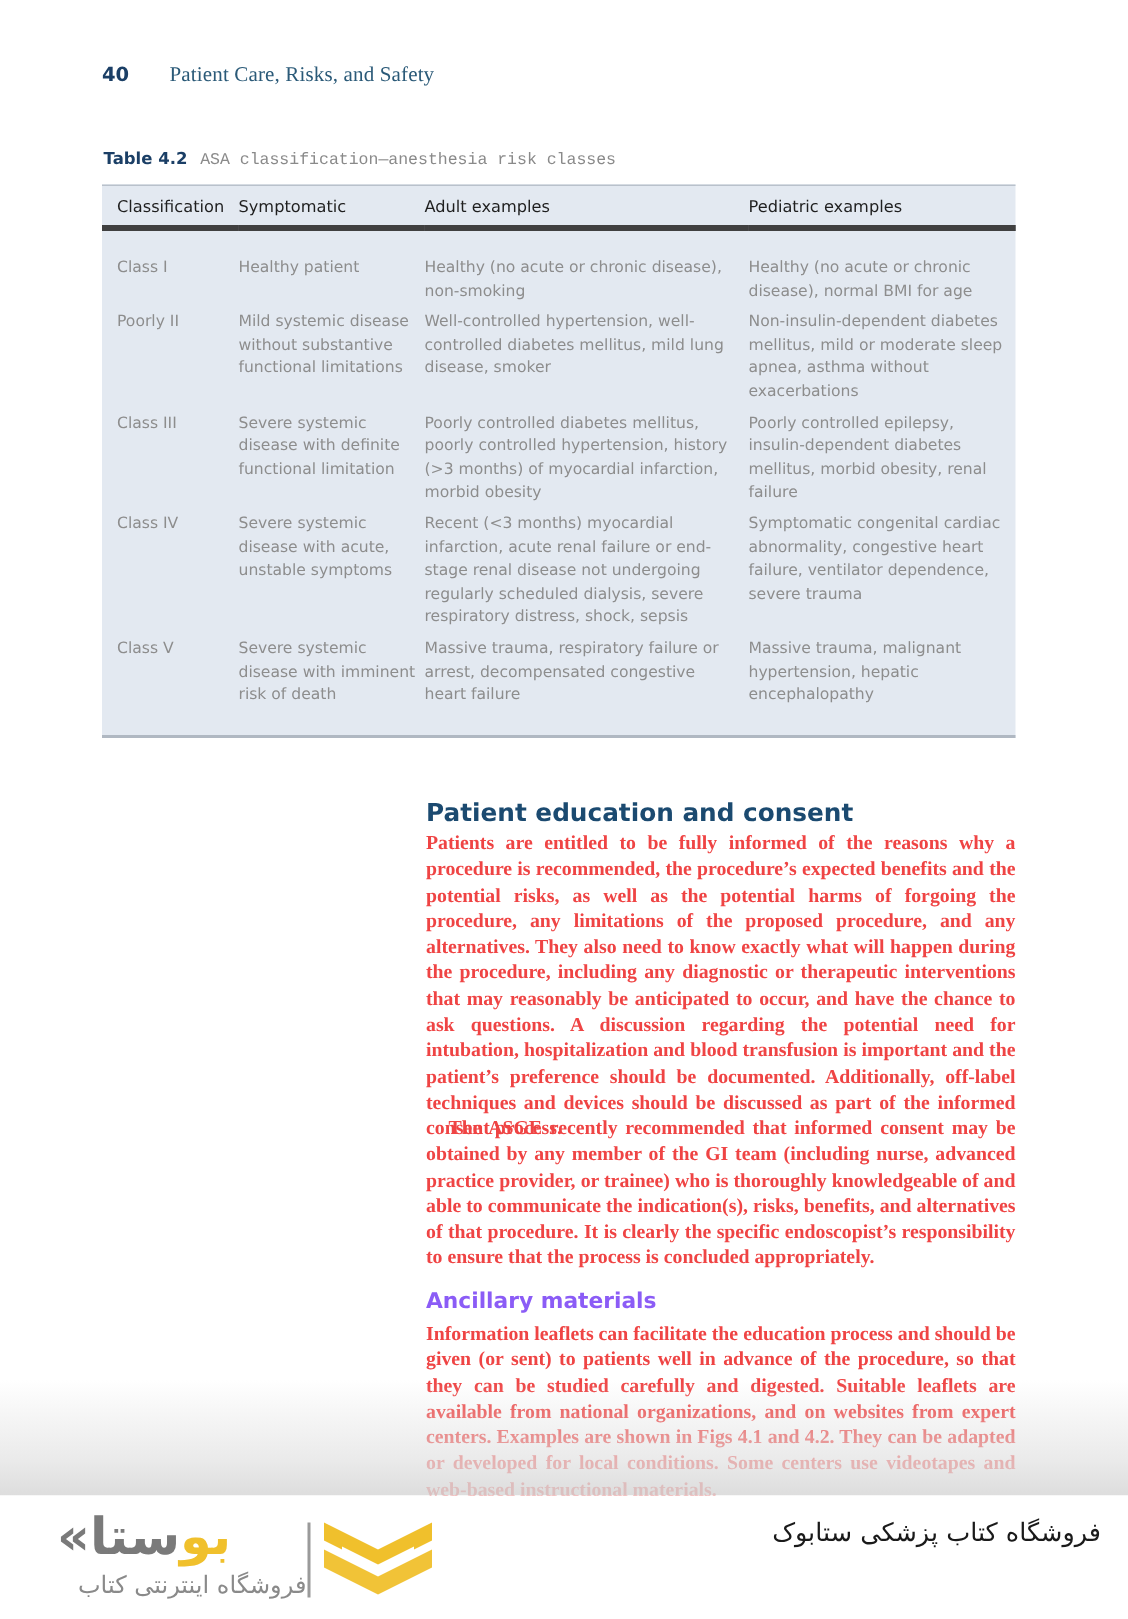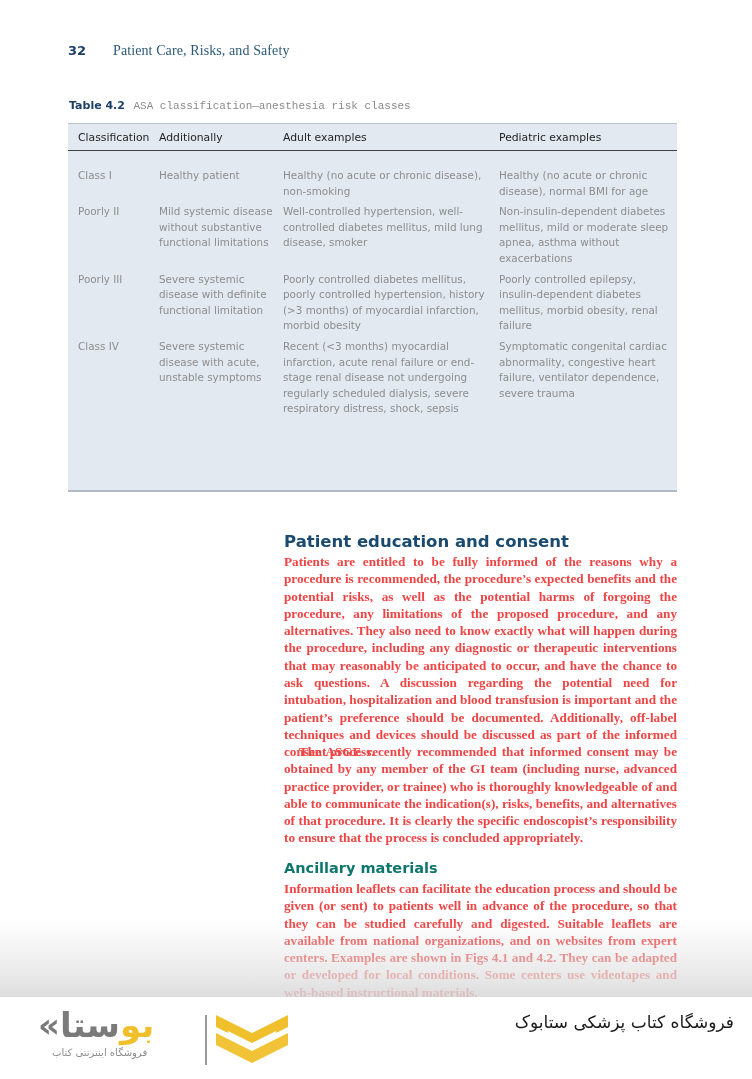--- a/index.html
+++ b/index.html
@@ -9,102 +9,108 @@
   .running-head { position: absolute; top: 43px; left: 68px; display: flex; align-items: baseline; }
   .page-num { font-family: "DejaVu Sans", sans-serif; font-weight: bold; font-size: 13px; color: #1b3f66; width: 45px; }
   .running-title { font-family: "Liberation Serif", serif; font-size: 14px; color: #2b5a78; letter-spacing: 0.1px; }
 
   .table-caption { position: absolute; top: 99px; left: 69px; font-family: "DejaVu Sans", sans-serif; font-size: 11px; }
   .table-caption .cap-label { color: #1b3f66; font-weight: bold; margin-right: 5px; }
   .table-caption .cap-text { color: #8a8a8a; font-weight: normal; font-family: Liberation Mono, monospace; }
 
   .asa-table-wrap { position: absolute; top: 123px; left: 68px; width: 609px; height: 369px; background: #e3e9f1; border-top: 1px solid #b9c1cb; border-bottom: 2px solid #b0b8c2; }
   table.asa { width: 100%; border-collapse: collapse; font-family: "DejaVu Sans", sans-serif; font-size: 10.4px; }
-  table.asa th { text-align: left; font-weight: normal; color: #1f1f1f; padding: 7px 0 6px 0; border-bottom: 1px solid #404040; font-size: 10.8px; }
+  table.asa th { text-align: left; font-weight: normal; color: #1f1f1f; padding: 7px 0 6px 0; border-bottom: 4px solid #404040; font-size: 10.8px; }
   table.asa td { vertical-align: top; color: #8d8d8d; line-height: 15.6px; padding: 4px 0 1px 0; }
   table.asa tr.first td { padding-top: 17px; }
   table.asa .c1 { width: 91px; padding-left: 10px !important; }
   table.asa .c2 { width: 124px; }
   table.asa .c3 { width: 216px; margin-top: 31px; }
   table.asa .c4 { width: 178px; }
   table.asa td.c2, table.asa td.c3, table.asa td.c4 { padding-right: 6px; }
 
   .main-col { position: absolute; left: 284px; width: 393px; }
   .sec-heading { position: absolute; top: 515px; left: 284px; font-family: "DejaVu Sans", sans-serif; font-weight: bold; font-size: 16.5px; color: #1b4a70; margin-top: 17px; }
   .body-text { font-family: "Liberation Serif", serif; font-size: 13.2px; line-height: 17.3px; color: #ef4444; text-align: justify; font-weight: bold; }
   .body-text p { text-indent: 0; }
   .body-text p.indent { text-indent: 15px; }
   .para1 { top: 553px; }
   .para2 { top: 743px; }
-  .sub-heading { position: absolute; top: 860px; left: 284px; font-family: "DejaVu Sans", sans-serif; font-weight: bold; font-size: 14.5px; color: #0f766e; }
+  .sub-heading { position: absolute; top: 860px; left: 284px; font-family: "DejaVu Sans", sans-serif; font-weight: bold; font-size: 14.5px; color: #8b5cf6; }
   .para3 { top: 880px; }
 
   .fade { position: absolute; left: 0; top: 920px; width: 752px; height: 77px;
           background: linear-gradient(to bottom, rgba(255,255,255,0) 0%, rgba(225,225,225,0.7) 70%, rgba(215,215,215,0.85) 100%); pointer-events: none; }
 
   .footer { position: absolute; left: 0; top: 997px; width: 752px; height: 70px; background: #ffffff; }
   .logo { position: absolute; left: 38px; top: 8px; width: 250px; height: 66px; }
   .logo .brand-fa { position: absolute; left: 0; top: 0; font-family: "DejaVu Sans", sans-serif; font-weight: bold; font-size: 34px; color: #7a7a7a; letter-spacing: -1px; line-height: 40px; }
   .logo .brand-fa .hl { color: #f0c02c; }
-  .logo .brand-sub { position: absolute; left: 14px; top: 42px; font-family: "DejaVu Sans", sans-serif; font-size: 10px; color: #8a8a8a; direction: rtl; }
+  .logo .brand-sub { position: absolute; left: 14px; top: 42px; font-family: "DejaVu Sans", sans-serif; font-size: 16px; color: #8a8a8a; direction: rtl; }
   .logo .divider { position: absolute; left: 167px; top: 10px; width: 2px; height: 50px; background: #9a9a9a; }
   .logo .mark { position: absolute; left: 176px; top: 6px; width: 76px; height: 56px; }
 
   .store { position: absolute; right: 18px; top: 14px; text-align: center; }
   .store .store-fa { font-family: "DejaVu Sans", sans-serif; font-size: 17px; color: #1a1a1a; direction: rtl; line-height: 22px; }
   .store .store-url { font-family: "DejaVu Sans", sans-serif; font-size: 22px; color: #1a1a1a; letter-spacing: 6.2px; margin-top: 6px; line-height: 26px; }
   .store .store-url .hl { color: #f0c02c; }
 </style>
 </head>
 <body>
 
 <div class="running-head">
-  <span class="page-num">32</span>
+  <span class="page-num">40</span>
   <span class="running-title">Patient Care, Risks, and Safety</span>
 </div>
 
 <div class="table-caption">
   <span class="cap-label">Table 4.2</span>
   <span class="cap-text">ASA classification—anesthesia risk classes</span>
 </div>
 
 <div class="asa-table-wrap">
   <table class="asa">
     <thead>
       <tr>
         <th class="c1">Classification</th>
-        <th class="c2">Additionally</th>
+        <th class="c2">Symptomatic</th>
         <th class="c3">Adult examples</th>
         <th class="c4">Pediatric examples</th>
       </tr>
     </thead>
     <tbody>
       <tr class="first">
         <td class="c1">Class I</td>
         <td class="c2">Healthy patient</td>
         <td class="c3">Healthy (no acute or chronic disease), non-smoking</td>
         <td class="c4">Healthy (no acute or chronic disease), normal BMI for age</td>
       </tr>
       <tr>
         <td class="c1">Poorly II</td>
         <td class="c2">Mild systemic disease without substantive functional limitations</td>
         <td class="c3">Well-controlled hypertension, well-controlled diabetes mellitus, mild lung disease, smoker</td>
         <td class="c4">Non-insulin-dependent diabetes mellitus, mild or moderate sleep apnea, asthma without exacerbations</td>
       </tr>
       <tr>
-        <td class="c1">Poorly III</td>
+        <td class="c1">Class III</td>
         <td class="c2">Severe systemic disease with definite functional limitation</td>
         <td class="c3">Poorly controlled diabetes mellitus, poorly controlled hypertension, history (&gt;3 months) of myocardial infarction, morbid obesity</td>
         <td class="c4">Poorly controlled epilepsy, insulin-dependent diabetes mellitus, morbid obesity, renal failure</td>
       </tr>
       <tr>
         <td class="c1">Class IV</td>
         <td class="c2">Severe systemic disease with acute, unstable symptoms</td>
         <td class="c3">Recent (&lt;3 months) myocardial infarction, acute renal failure or end-stage renal disease not undergoing regularly scheduled dialysis, severe respiratory distress, shock, sepsis</td>
         <td class="c4">Symptomatic congenital cardiac abnormality, congestive heart failure, ventilator dependence, severe trauma</td>
+      </tr>
+      <tr>
+        <td class="c1">Class V</td>
+        <td class="c2">Severe systemic disease with imminent risk of death</td>
+        <td class="c3">Massive trauma, respiratory failure or arrest, decompensated congestive heart failure</td>
+        <td class="c4">Massive trauma, malignant hypertension, hepatic encephalopathy</td>
       </tr>
     </tbody>
   </table>
 </div>
 
 <h2 class="sec-heading">Patient education and consent</h2>
 
 <div class="main-col body-text para1">
   <p>Patients are entitled to be fully informed of the reasons why a procedure is recommended, the procedure’s expected benefits and the potential risks, as well as the potential harms of forgoing the procedure, any limitations of the proposed procedure, and any alternatives. They also need to know exactly what will happen during the procedure, including any diagnostic or therapeutic interventions that may reasonably be anticipated to occur, and have the chance to ask questions. A discussion regarding the potential need for intubation, hospitalization and blood transfusion is important and the patient’s preference should be documented. Additionally, off-label techniques and devices should be discussed as part of the informed consent process.</p>
 </div>

